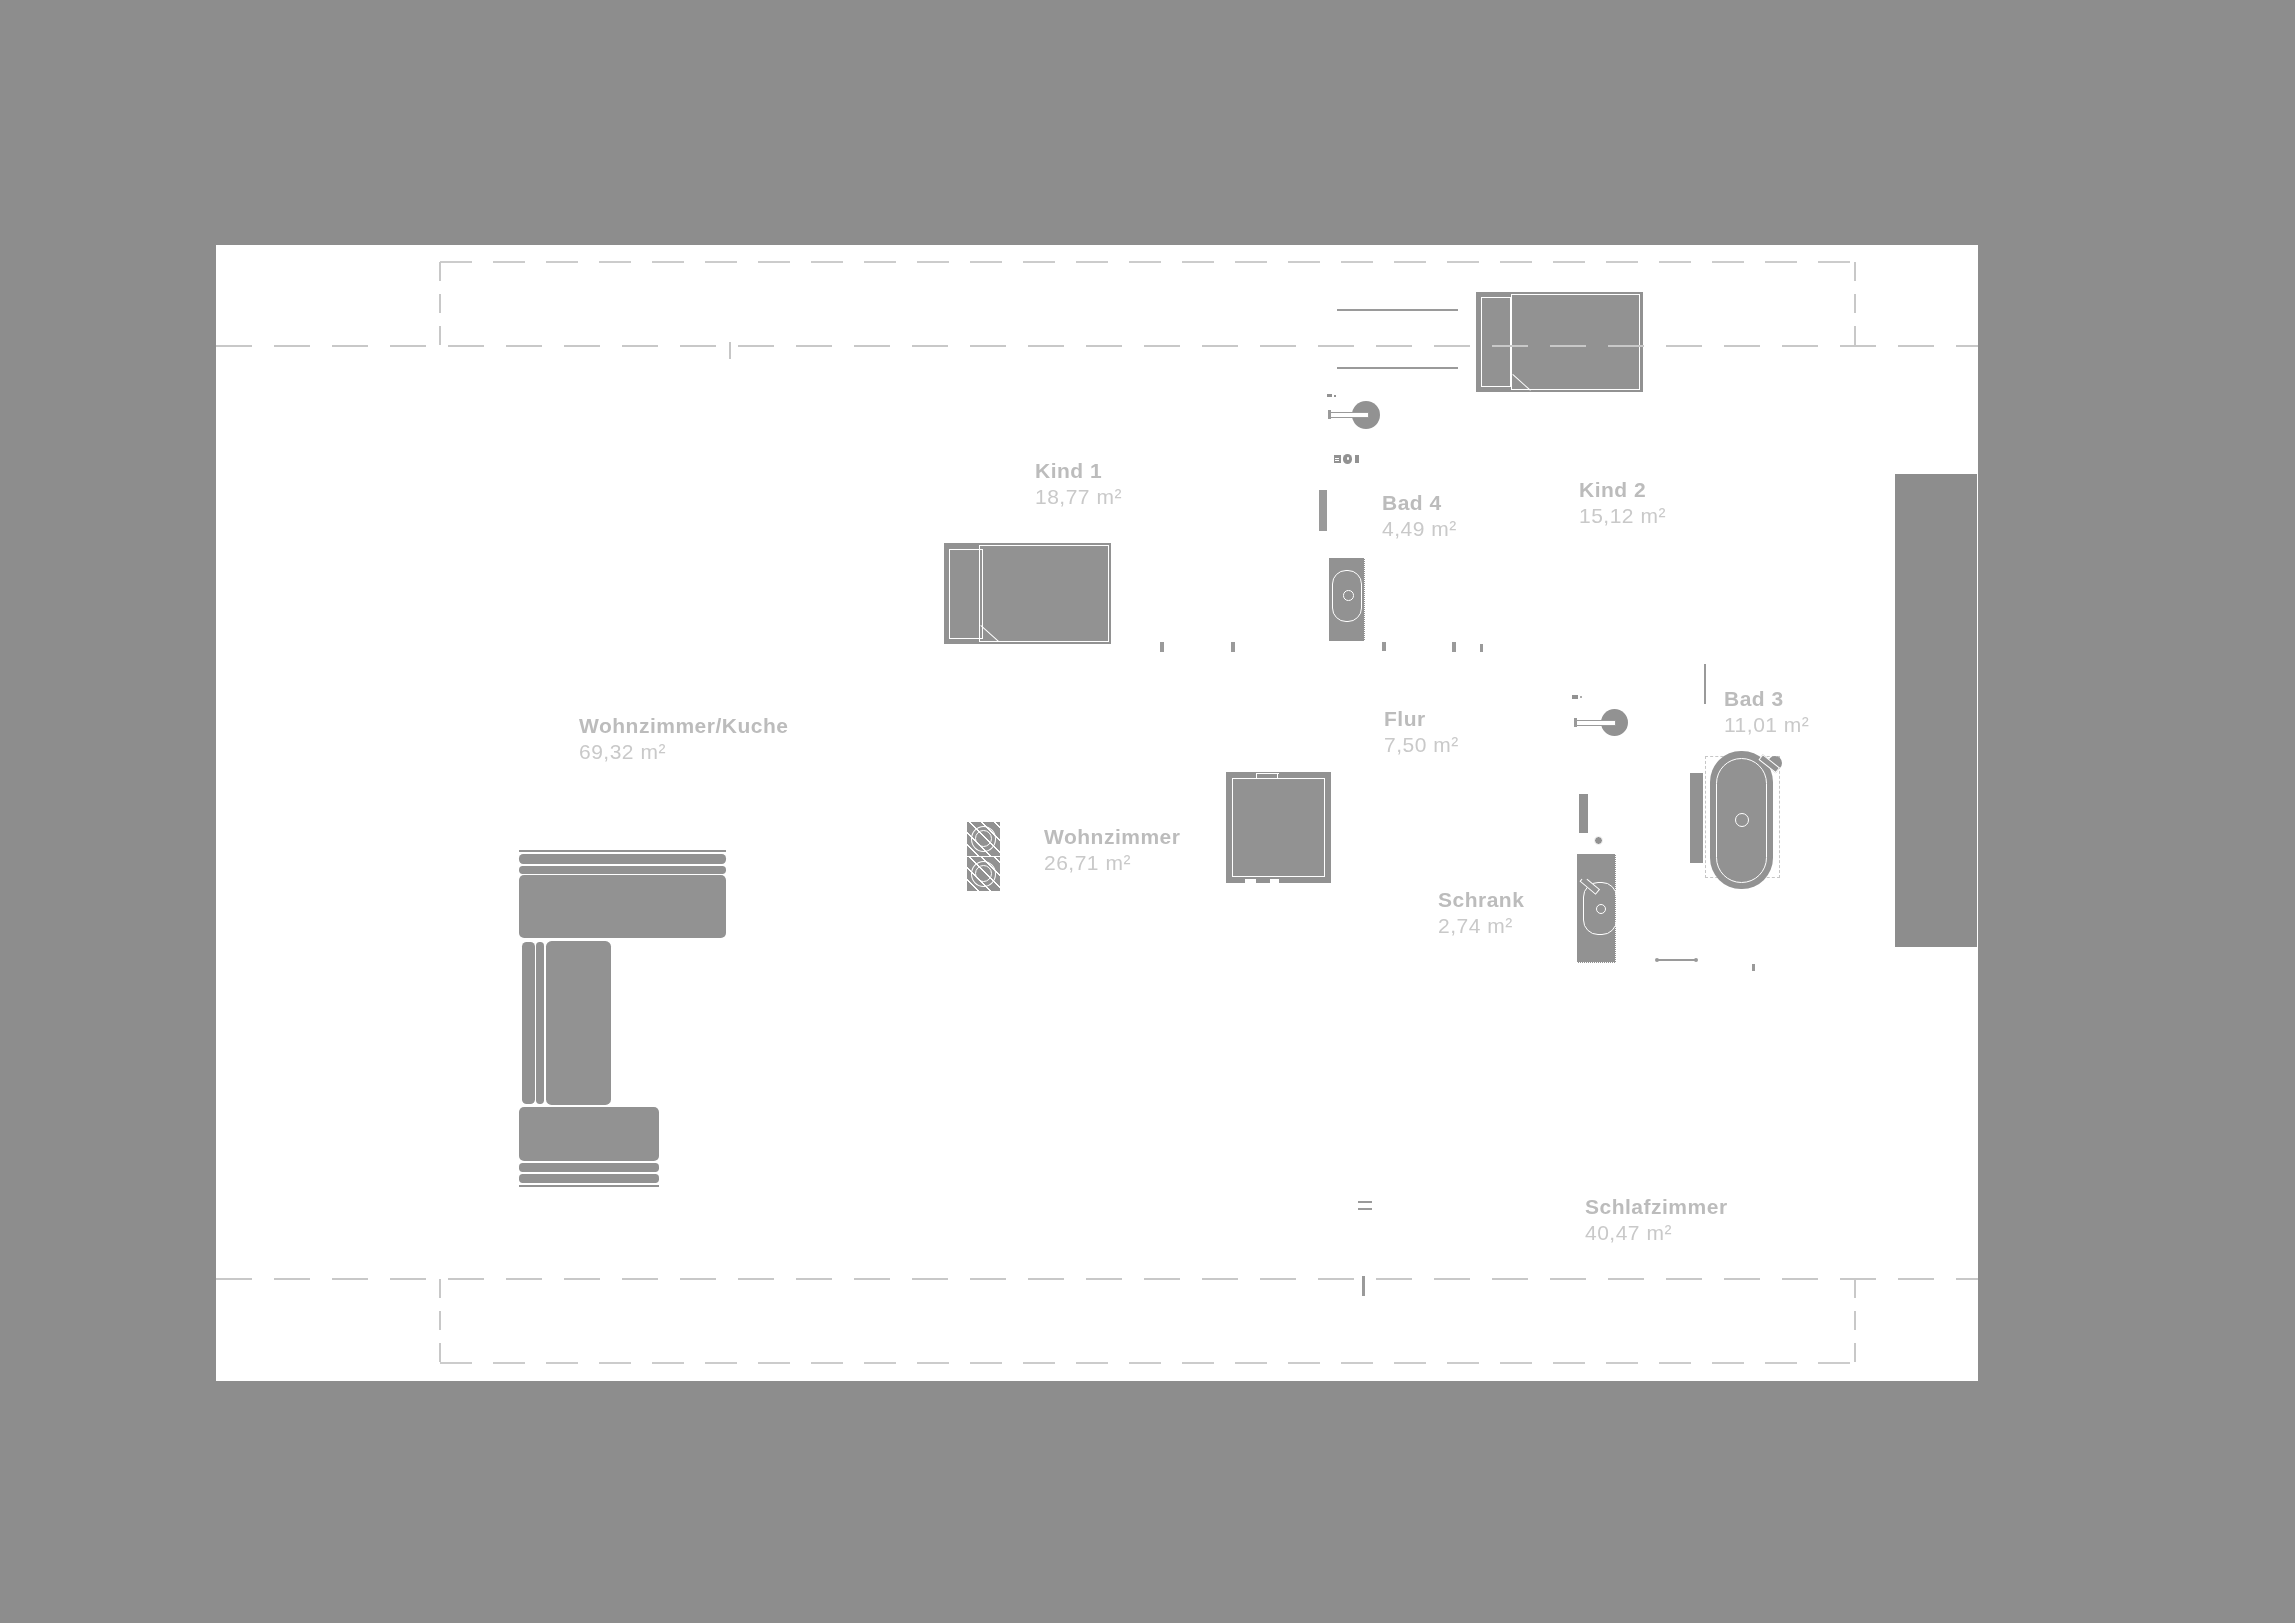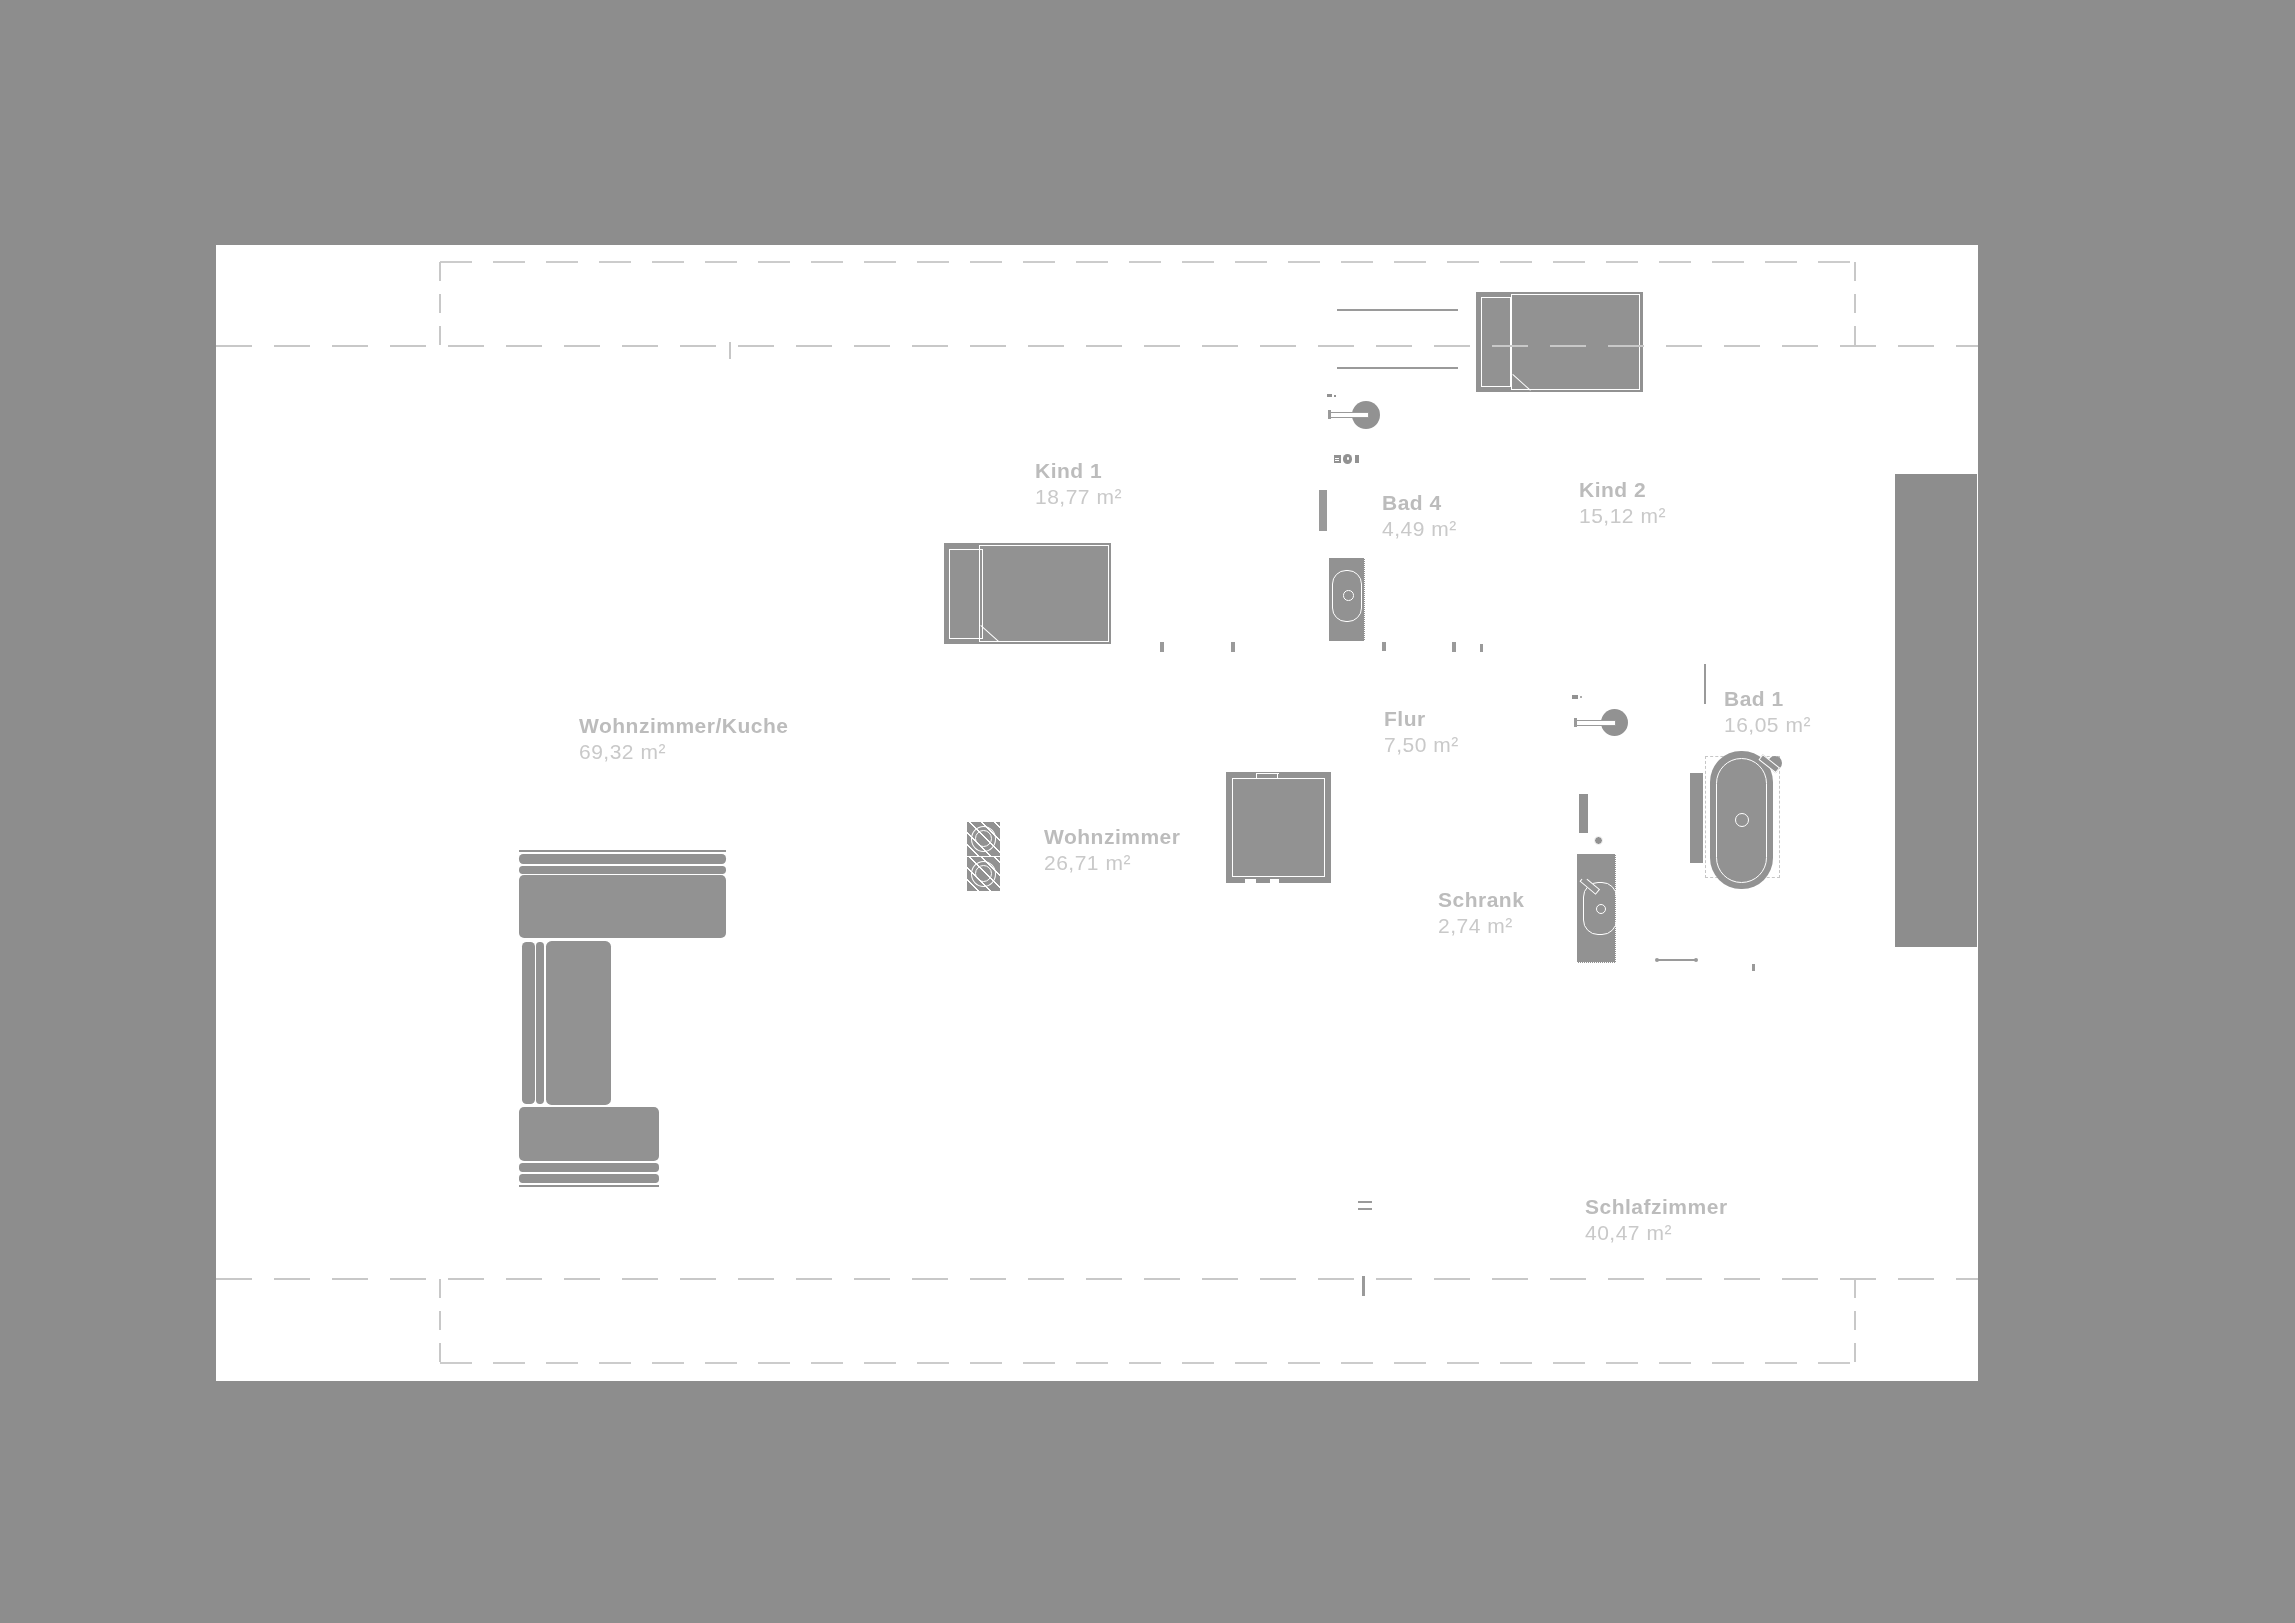--- a/index.html
+++ b/index.html
@@ -192,22 +192,22 @@
     <div class="rname">Wohnzimmer</div>
     <div class="rarea">26,71 m²</div>
   </div>
 
   <div class="room-label" style="left:1438px;top:887px;">
     <div class="rname">Schrank</div>
     <div class="rarea">2,74 m²</div>
   </div>
 
   <div class="room-label" style="left:1724px;top:686px;">
-    <div class="rname">Bad 1</div>
-    <div class="rarea">16,05 m²</div>
+    <div class="rname">Bad 3</div>
+    <div class="rarea">11,01 m²</div>
   </div>
 
   <div class="room-label" style="left:1585px;top:1194px;">
     <div class="rname">Schlafzimmer</div>
     <div class="rarea">40,47 m²</div>
   </div>
 
 </div>
 
 

